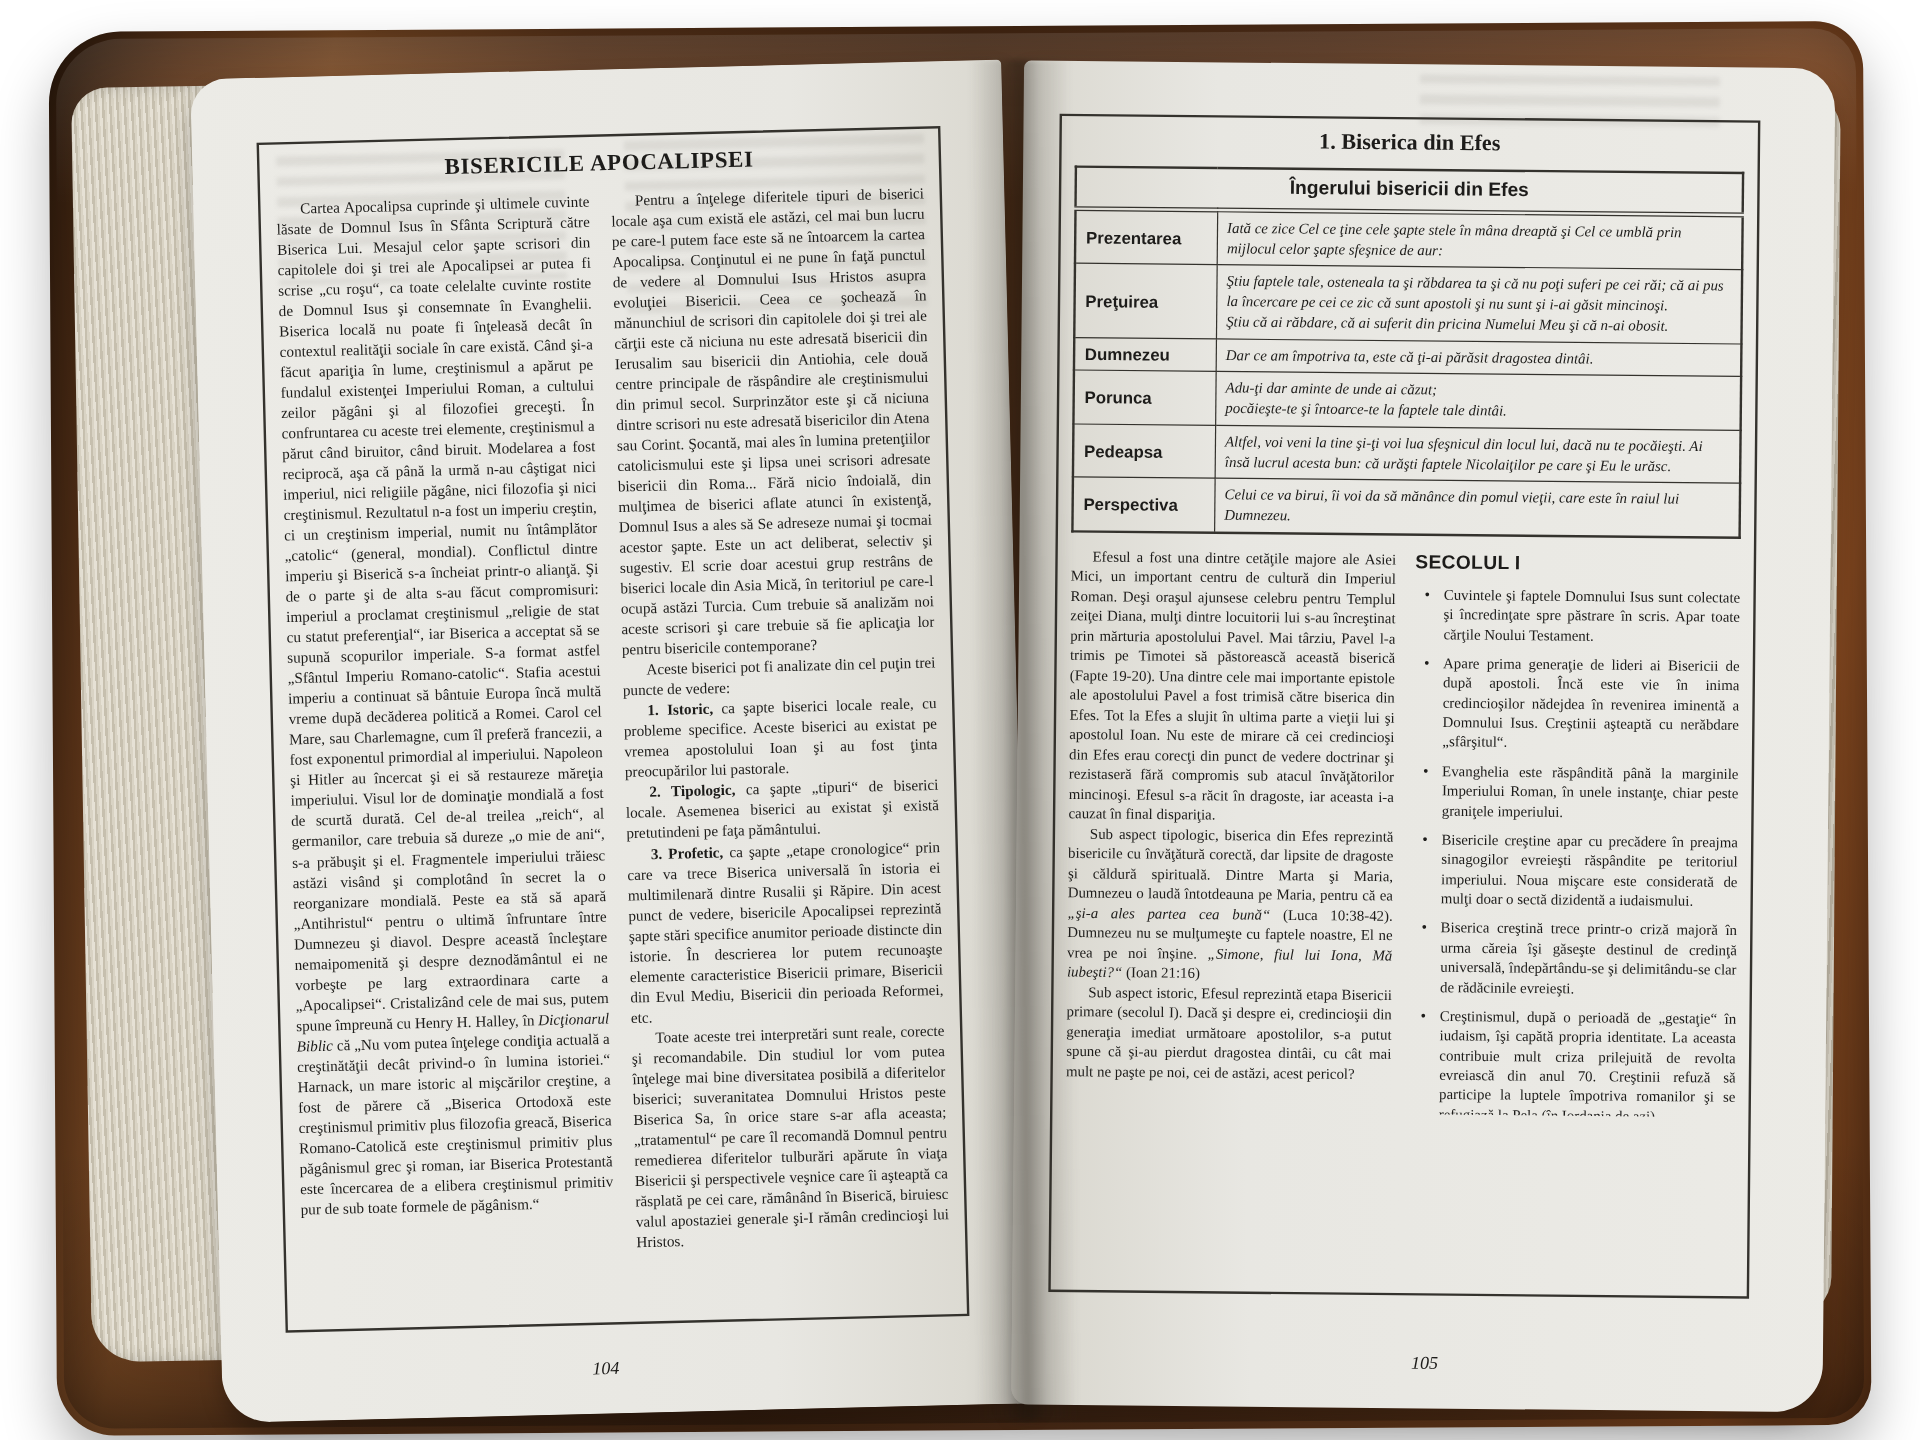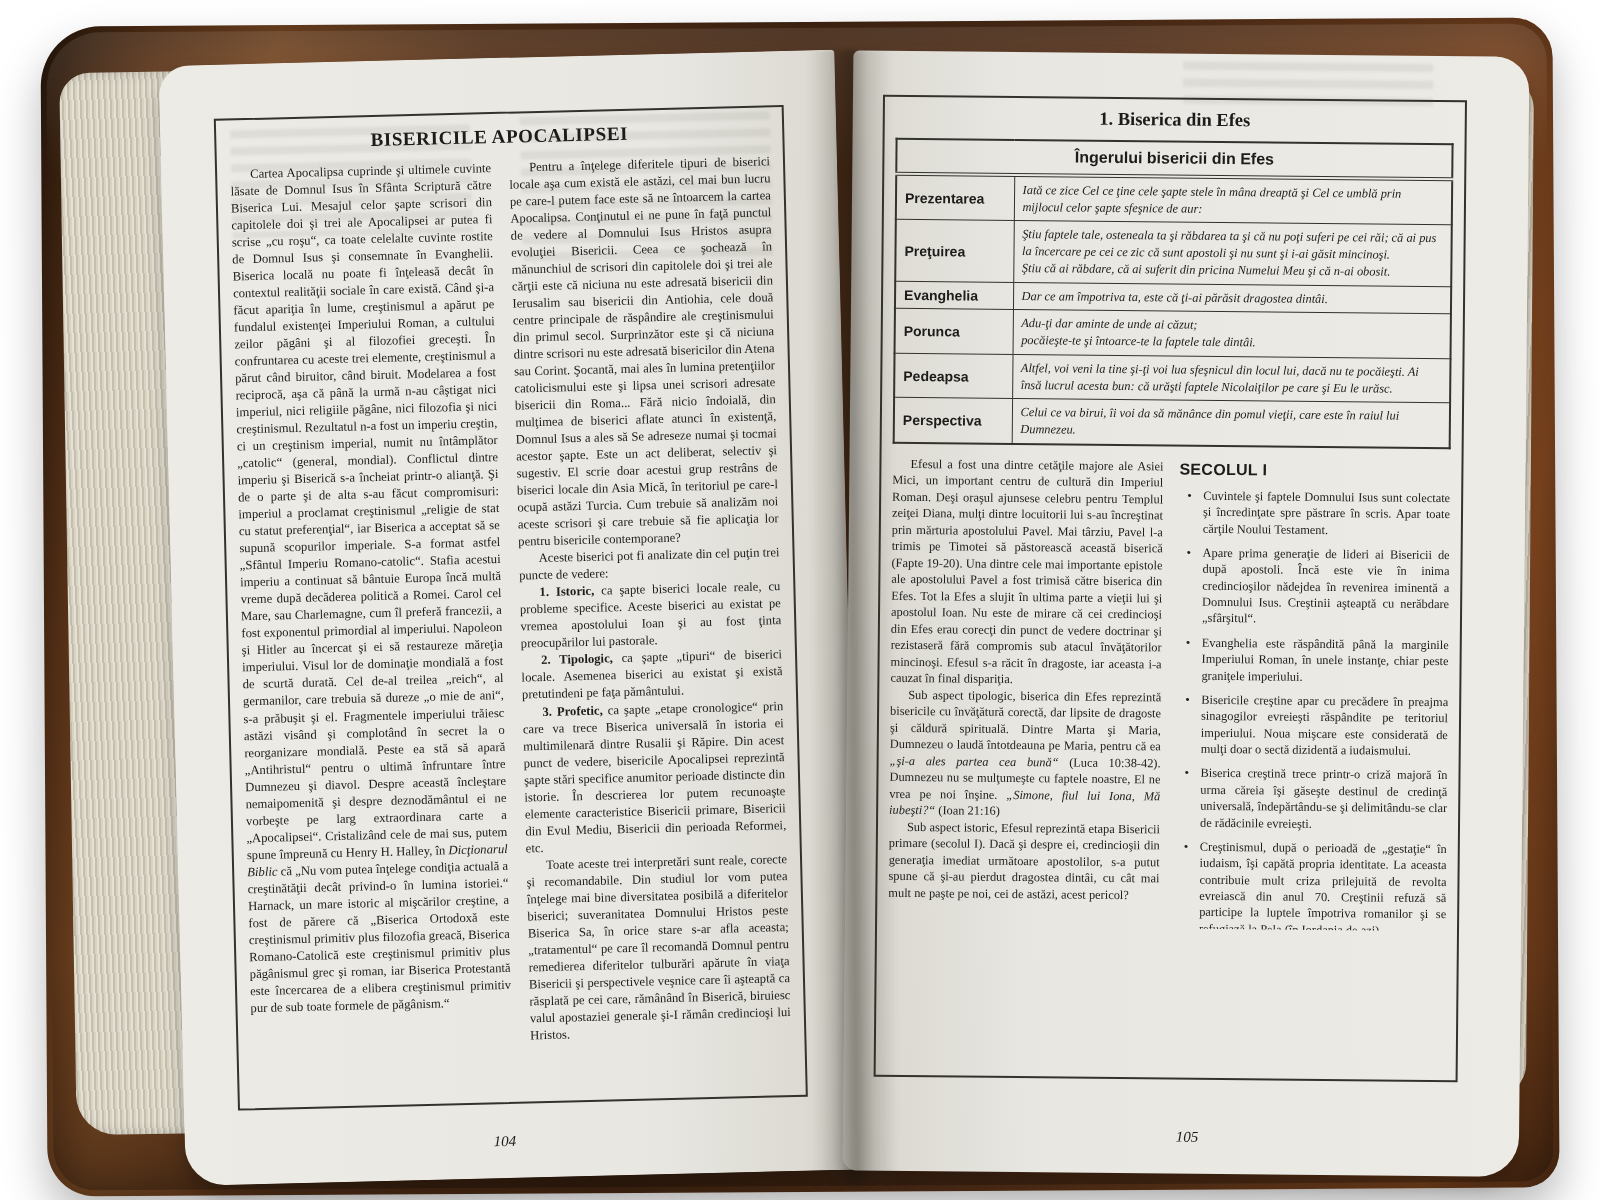--- a/index.html
+++ b/index.html
@@ -126,21 +126,21 @@
           <tbody id="efes-body">
               <tr>
                 <th class="lbl">Prezentarea</th>
                 <td class="txt">Iată ce zice Cel ce ţine cele şapte stele în mâna dreaptă şi Cel ce umblă prin mijlocul celor şapte sfeşnice de aur:</td>
               </tr>
               <tr>
                 <th class="lbl">Preţuirea</th>
                 <td class="txt">Ştiu faptele tale, osteneala ta şi răbdarea ta şi că nu poţi suferi pe cei răi; că ai pus la încercare pe cei ce zic că sunt apostoli şi nu sunt şi i-ai găsit mincinoşi.<br>Ştiu că ai răbdare, că ai suferit din pricina Numelui Meu şi că n-ai obosit.</td>
               </tr>
               <tr>
-                <th class="lbl">Evanghelia</th>
+                <th class="lbl">Dumnezeu</th>
                 <td class="txt">Dar ce am împotriva ta, este că ţi-ai părăsit dragostea dintâi.</td>
               </tr>
               <tr>
                 <th class="lbl">Porunca</th>
                 <td class="txt">Adu-ţi dar aminte de unde ai căzut;<br>pocăieşte-te şi întoarce-te la faptele tale dintâi.</td>
               </tr>
               <tr>
                 <th class="lbl">Pedeapsa</th>
                 <td class="txt">Altfel, voi veni la tine şi-ţi voi lua sfeşnicul din locul lui, dacă nu te pocăieşti. Ai însă lucrul acesta bun: că urăşti faptele Nicolaiţilor pe care şi Eu le urăsc.</td>
               </tr>

